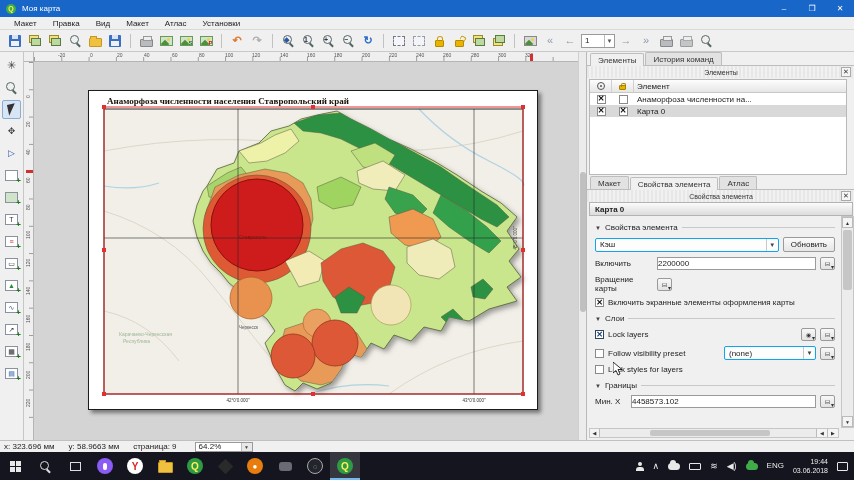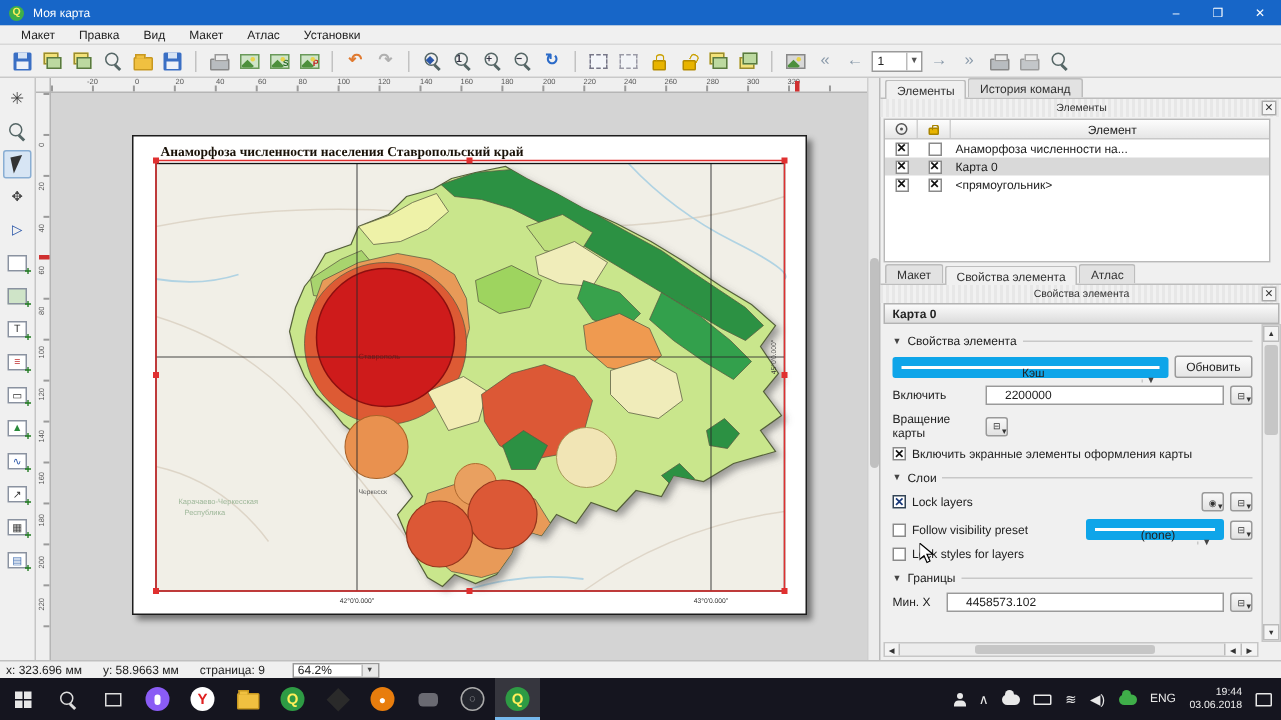--- a/index.html
+++ b/index.html
@@ -76,21 +76,21 @@
 
   
   .rpanel { position:absolute; left:586px; top:52px; width:268px; height:388px; background:#f0f0f0; border-left:1px solid #b9b9b9; }
   .tabsrow { position:absolute; left:0; width:268px; height:14px; display:flex; align-items:flex-end; padding-left:3px; gap:1px; border-bottom:1px solid #bdbdbd; }
   .tab { padding:2px 7px 1px 7px; background:#e2e2e2; border:1px solid #bdbdbd; border-bottom:none; border-radius:2px 2px 0 0; color:#333; }
   .tab.active { background:#f0f0f0; position:relative; top:1px; }
   .docktitle { position:absolute; left:0; width:268px; height:12px; background:repeating-linear-gradient(90deg,#e7e7e7 0 2px,#f1f1f1 2px 4px); display:flex; align-items:center; justify-content:center; color:#333; font-size:7px; }
   .docktitle .closex { position:absolute; right:4px; top:1px; width:10px; height:10px; border:1px solid #aaa; background:#f5f5f5; display:flex; align-items:center; justify-content:center; font-size:7px; color:#333; }
 
   .itemstable { position:absolute; left:2px; top:27px; width:258px; height:96px; background:#fff; border:1px solid #b9b9b9; }
-  .ithead { display:flex; height:13px; background:linear-gradient(#fdfdfd,#e6e6e6); border-bottom:1px solid #c8c8c8; align-items:center;text-align:center; }
+  .ithead { display:flex; height:13px; background:linear-gradient(#fdfdfd,#e6e6e6); border-bottom:1px solid #c8c8c8; align-items:center; }
   .ithead .c1,.itrow .c1 { width:22px; display:flex; justify-content:center; }
   .ithead .c2,.itrow .c2 { width:22px; display:flex; justify-content:center; }
   .ithead .c3,.itrow .c3 { flex:1; padding-left:3px; }
   .ithead .c1,.ithead .c2 { border-right:1px solid #d0d0d0; height:100%; align-items:center; }
   .itrow { display:flex; height:12px; align-items:center; }
   .itrow.selected { background:#d9d9d9; }
   .eyeic { width:8px; height:8px; border-radius:50%; border:1px solid #555; position:relative; }
   .eyeic::after { content:""; position:absolute; left:2px; top:2px; width:2px; height:2px; border-radius:50%; background:#555; }
   .locksm { width:7px;height:5px;background:#e8b400;border:1px solid #a88400;border-radius:1px;position:relative;margin-top:3px }
   .locksm::before{content:"";position:absolute;left:1px;top:-3px;width:3px;height:3px;border:1px solid #a88400;border-bottom:none;border-radius:2px 2px 0 0}
@@ -98,23 +98,23 @@
   .xbox.checked::after { content:"✕"; }
   .xbox.checkedblue { border-color:#345; }
   .xbox.checkedblue::after { content:"✕"; color:#1a3a7a; }
 
   .propshead { position:absolute; left:2px; top:150px; width:264px; height:14px; background:linear-gradient(#fbfbfb,#dcdcdc); border:1px solid #b3b3b3; display:flex; align-items:center; padding-left:5px; font-weight:bold; }
   .propsbody { position:absolute; left:2px; top:164px; width:252px; height:210px; overflow:hidden; }
   .prow { display:flex; align-items:center; margin:5px 6px 0 6px; gap:4px; }
   .sechead { display:flex; align-items:center; gap:4px; margin:7px 6px 0 6px; color:#222; }
   .sechead .tri { font-size:6px; color:#444; }
   .sechead .line { flex:1; height:1px; background:#c8c8c8; }
-  .combo { height:14px; background:#fdfdfd; border:6px solid #0ea5e9; border-radius:2px; display:flex; align-items:center; padding-left:4px; position:relative;flex-direction:column; }
+  .combo { height:14px; background:#fdfdfd; border:1px solid #0ea5e9; border-radius:2px; display:flex; align-items:center; padding-left:4px; position:relative; }
   .combo .dd { margin-left:auto; width:12px; height:100%; display:flex; align-items:center; justify-content:center; color:#444; font-size:6px; border-left:1px solid #c8c8c8; }
-  .txtin { height:13px; background:#fff; border:1px solid #9a9a9a; display:flex; align-items:center; padding-left:12px; }
+  .txtin { height:13px; background:#fff; border:1px solid #9a9a9a; display:flex; align-items:center; padding-left:0; }
   .spin { height:14px; background:#fff; border:1px solid #9a9a9a; display:flex; align-items:center; padding-left:4px; position:relative; }
   .spin .arr { margin-left:auto; display:flex; flex-direction:column; width:11px; border-left:1px solid #c8c8c8; height:100%; }
   .spin .arr div { flex:1; display:flex; align-items:center; justify-content:center; font-size:5px; color:#444; }
   .ddbtn { width:15px; height:13px; background:linear-gradient(#f8f8f8,#e2e2e2); border:1px solid #9a9a9a; border-radius:2px; display:flex; align-items:center; justify-content:center; font-size:6px; color:#333; position:relative; }
   .ddbtn::after { content:"▾"; position:absolute; right:0px; bottom:-1px; font-size:6px; }
   .pushbtn { height:15px; background:linear-gradient(#fafafa,#e6e6e6); border:1px solid #9a9a9a; border-radius:2px; display:flex; align-items:center; justify-content:center; padding:0 7px; }
   .pvscroll { position:absolute; right:0px; top:164px; width:13px; height:212px; background:#ececec; border:1px solid #c6c6c6; }
   .pvscroll .b { position:absolute; left:0; width:11px; height:11px; background:#f4f4f4; border:1px solid #bbb; font-size:5px; display:flex; align-items:center; justify-content:center; color:#333; }
   .pvscroll .thumb { position:absolute; left:1px; top:13px; width:9px; height:60px; background:#c6c6c6; border-radius:2px; }
   .phscroll { position:absolute; left:2px; top:376px; width:250px; height:10px; background:#ececec; border:1px solid #c6c6c6; display:flex; }
@@ -509,29 +509,20 @@
       </div>
       <div class="itrow selected">
         <div class="c1">
             <div class="xbox checked"></div>
           </div>
         <div class="c2">
             <div class="xbox checked"></div>
           </div>
         <div class="c3">Карта 0</div>
       </div>
-      <div class="itrow">
-        <div class="c1">
-            <div class="xbox checked"></div>
-          </div>
-        <div class="c2">
-            <div class="xbox checked"></div>
-          </div>
-        <div class="c3">&lt;прямоугольник&gt;</div>
-      </div>
     </div>
 
     <div class="tabsrow" style="top:124px">
       <div class="tab">Макет</div>
       <div class="tab active">Свойства элемента</div>
       <div class="tab">Атлас</div>
     </div>
     <div class="docktitle" style="top:138px">
       <span>Свойства элемента</span>
       <div class="closex">✕</div>

